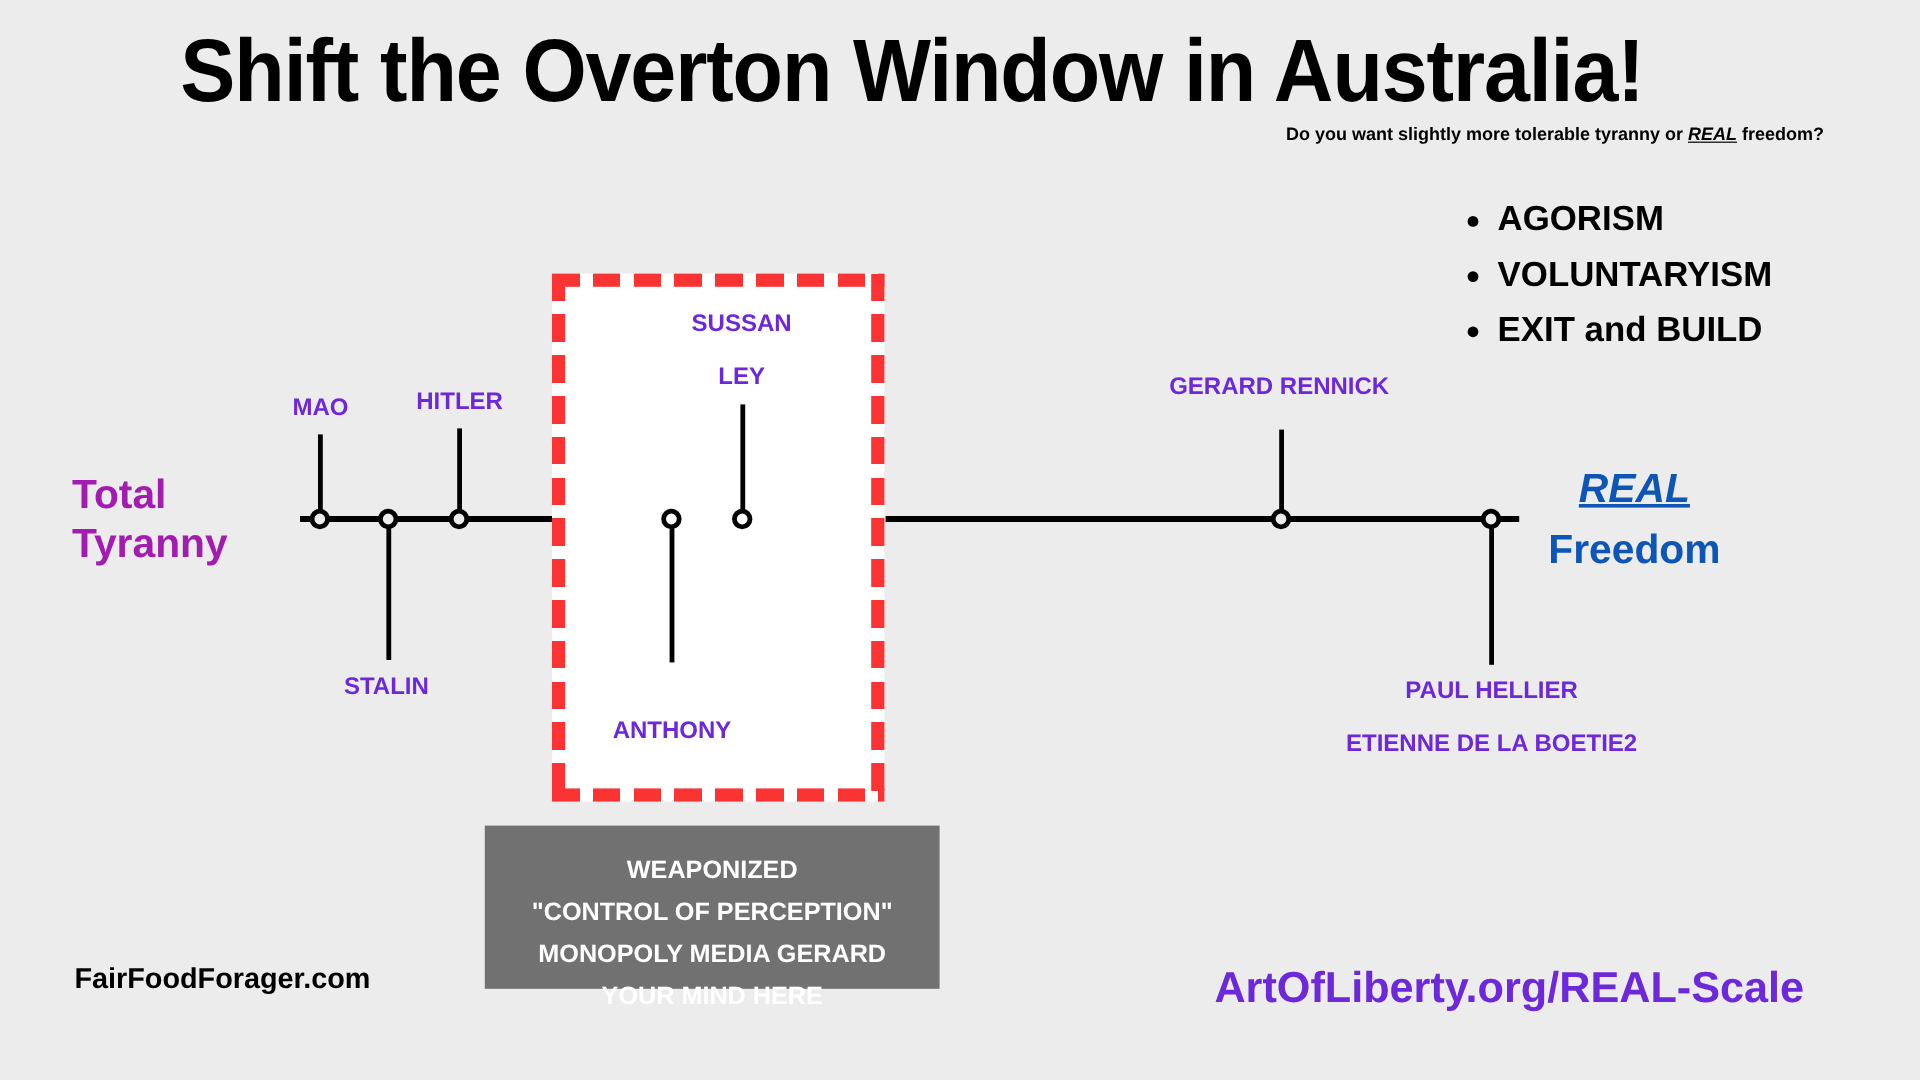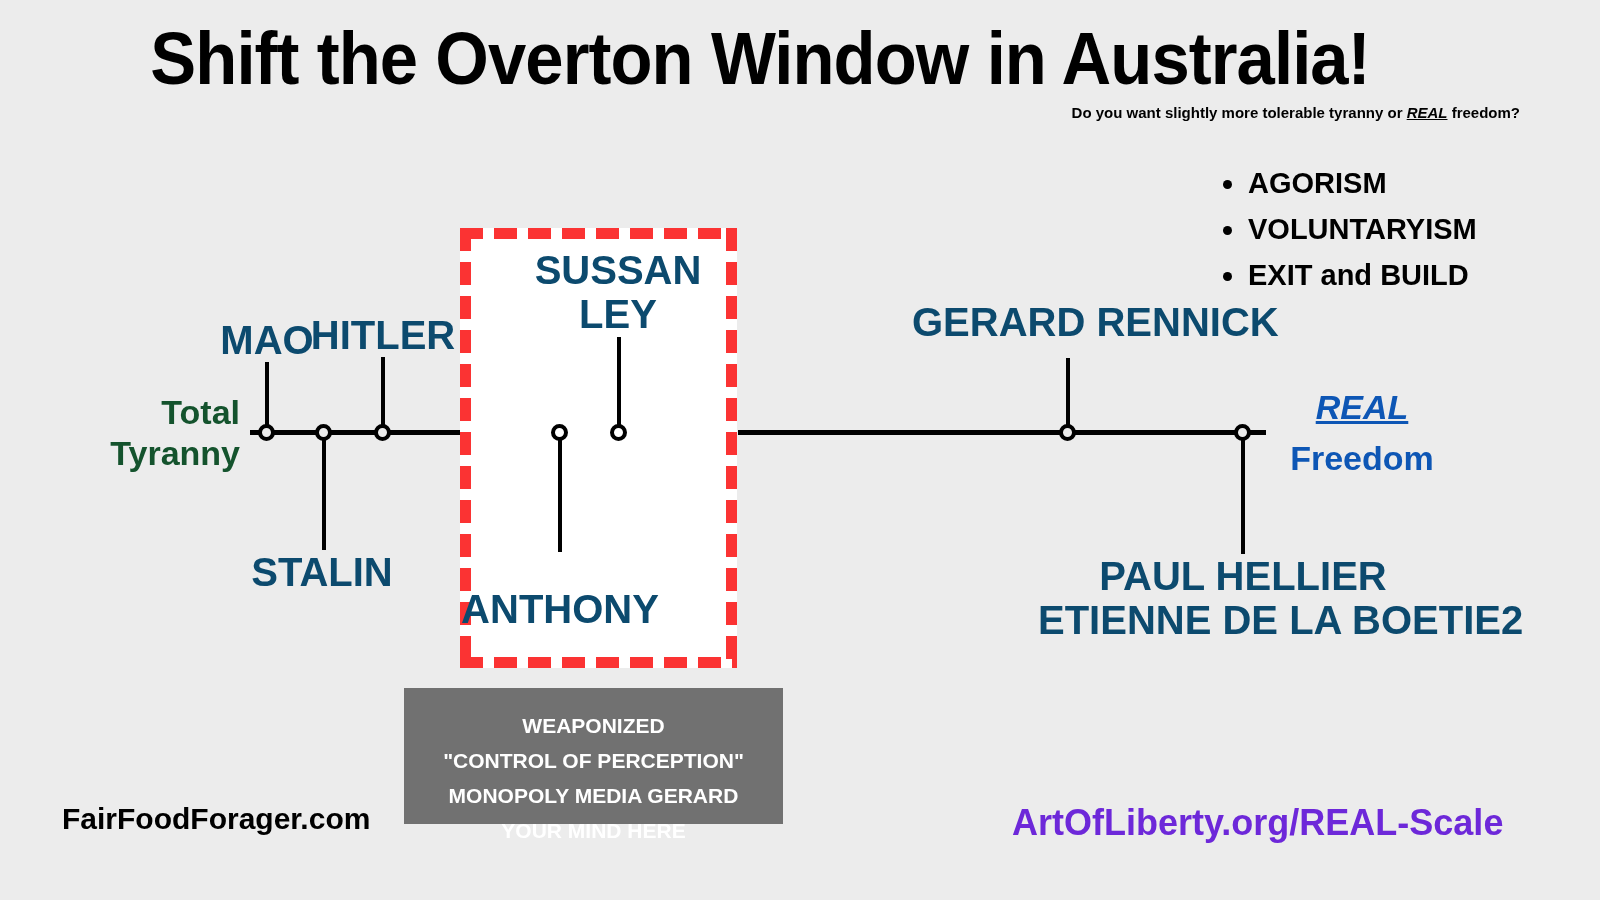--- a/index.html
+++ b/index.html
@@ -107,40 +107,40 @@
 
   .stem {
     position: absolute;
     width: 4px;
     background: #000000;
     z-index: 4;
   }
 
   .pt-label {
     position: absolute;
-    font-size: 40px;
-    font-weight: bold;
-    color: #0c4a6e;
+    font-size: 20px;
+    font-weight: bold;
+    color: #6d28d9;
     text-align: center;
     line-height: 44px;
     white-space: nowrap;
     z-index: 7;
   }
 
   
   #total-tyranny {
     position: absolute;
     left: 60px;
     top: 392px;
     width: 180px;
-    text-align: right;
+    text-align: left;
     font-size: 34px;
     font-weight: bold;
     line-height: 41px;
-    color: #14532d;
+    color: #a21caf;
   }
   #real-freedom {
     position: absolute;
     left: 1272px;
     top: 382px;
     width: 180px;
     text-align: center;
     font-size: 34px;
     font-weight: bold;
     line-height: 51px;
@@ -199,21 +199,21 @@
     padding-top: 20px;
     box-sizing: border-box;
     z-index: 3;
   }
 
   
   #footer-left {
     position: absolute;
     left: 62px;
     top: 802px;
-    font-size: 30px;
+    font-size: 24px;
     font-weight: bold;
     color: #000000;
     white-space: nowrap;
   }
   #footer-right {
     position: absolute;
     left: 1012px;
     top: 802px;
     font-size: 36px;
     font-weight: bold;

